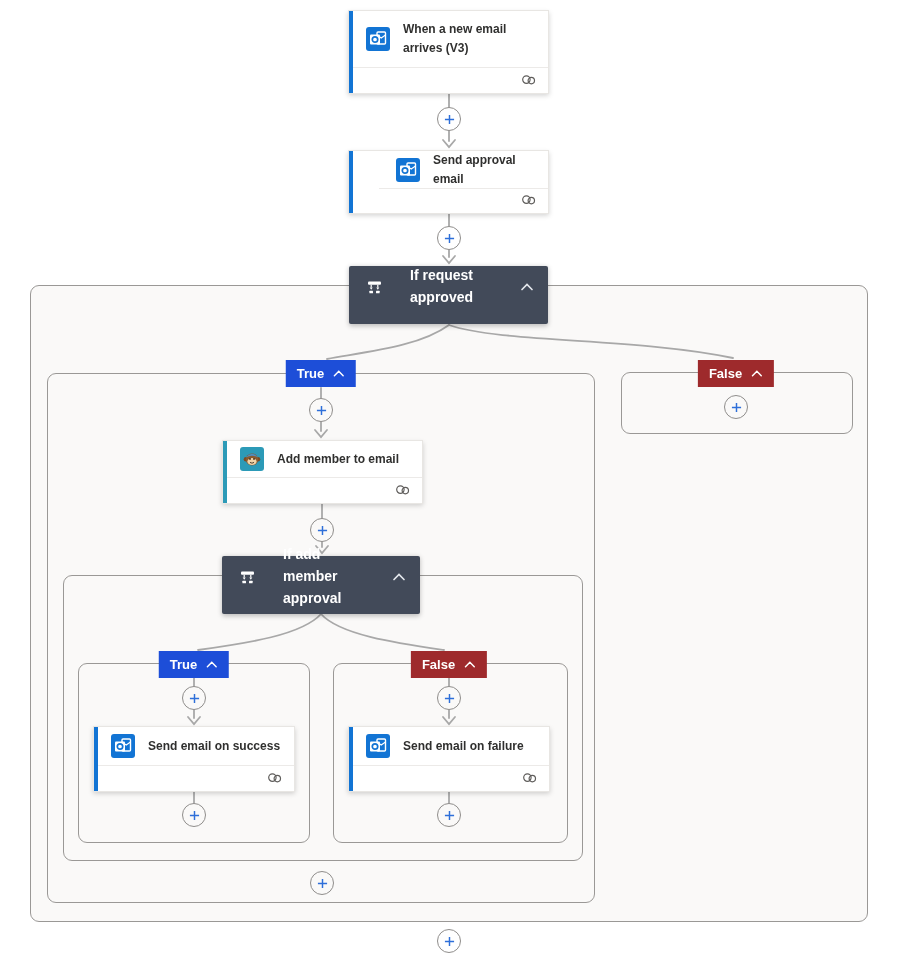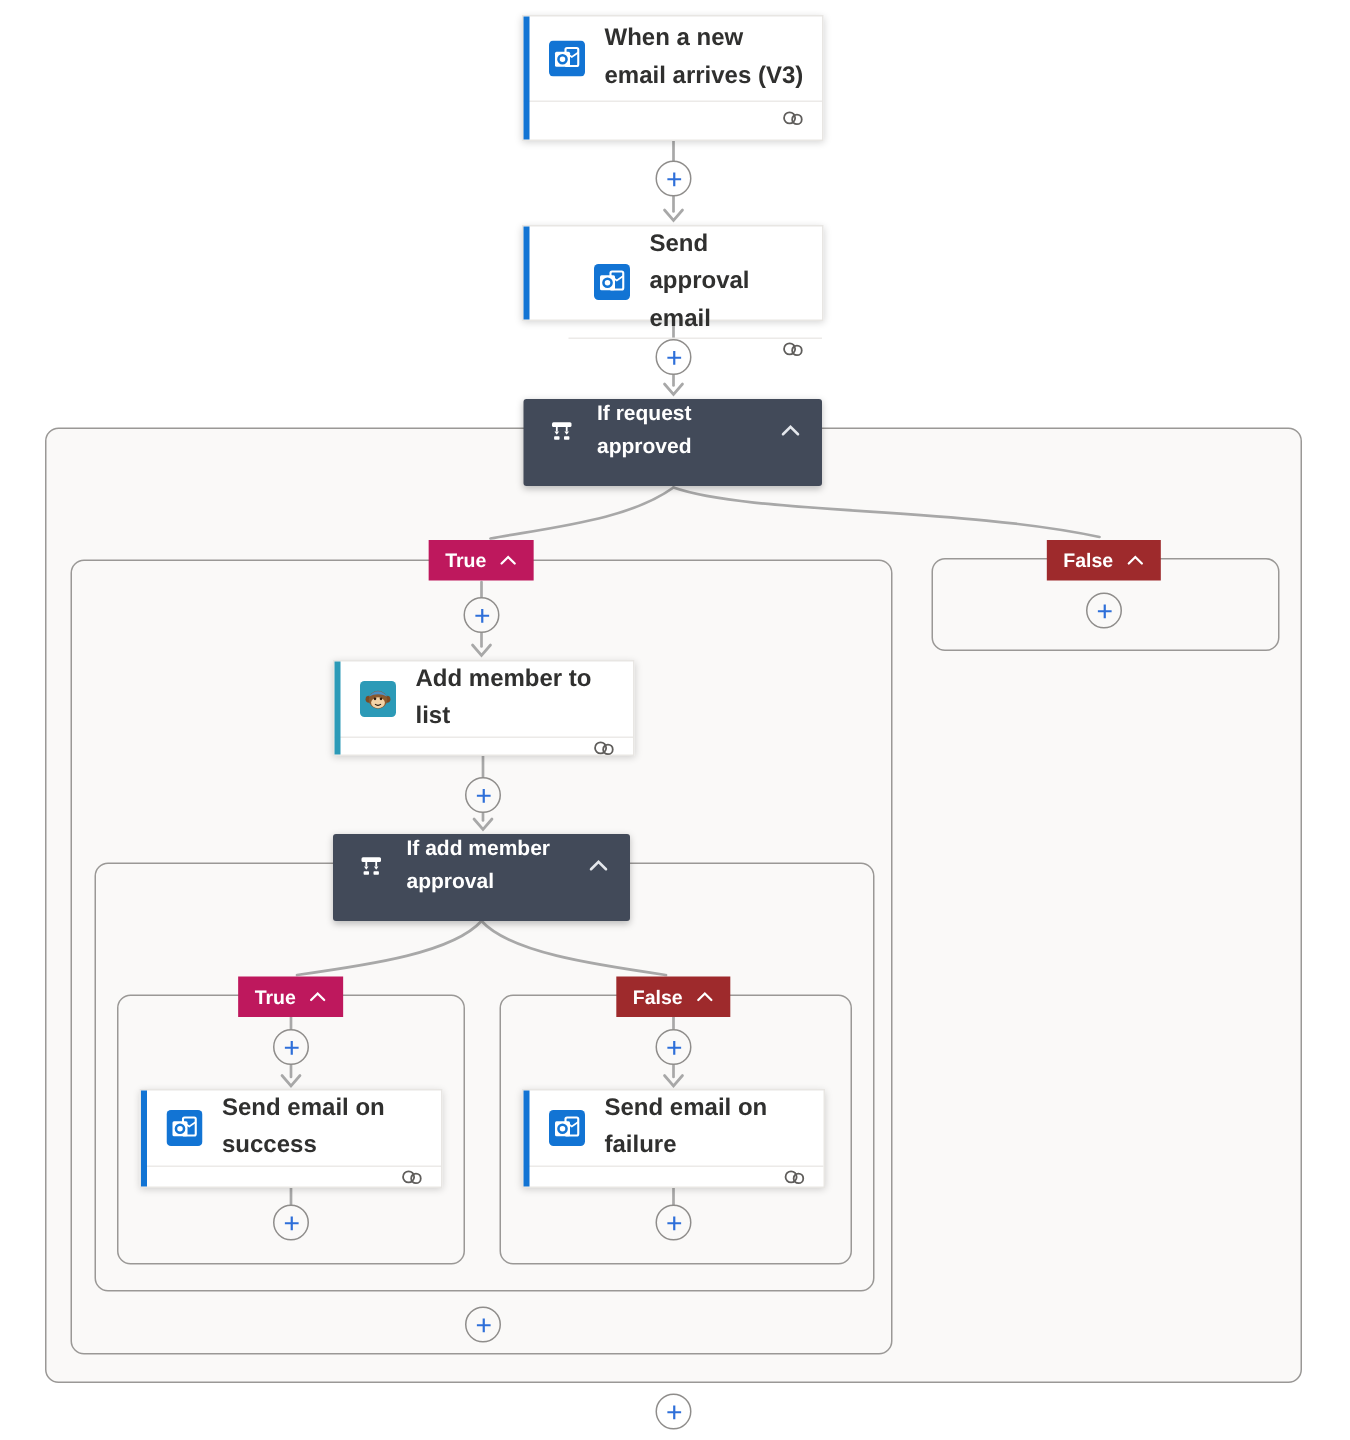--- a/index.html
+++ b/index.html
@@ -7,34 +7,34 @@
           font-family:"Liberation Sans",sans-serif;}
   
   .scope{position:absolute;background:#faf9f8;border:1.5px solid #9a9896;border-radius:9px;box-sizing:border-box;}
   
   .connectors{position:absolute;left:0;top:0;pointer-events:none;}
   
   .card{position:absolute;background:#fff;border:1px solid #e8e6e3;box-shadow:0 1.5px 5px rgba(0,0,0,.18);
         display:flex;flex-direction:column;box-sizing:border-box;}
   .accent{position:absolute;left:0;top:0;bottom:0;width:4px;}
   .card-main{flex:1;display:flex;align-items:center;padding-left:17px;gap:13px;}
-  .card-title{font-size:16px;font-weight:bold;color:#30302f;line-height:1.55;padding-right:8px;}
+  .card-title{font-size:12px;font-weight:bold;color:#30302f;line-height:1.55;padding-right:8px;}
   .card-footer{height:25px;border-top:1px solid #eceae8;display:flex;align-items:center;
                justify-content:flex-end;padding-right:11px;}
   .app-icon{width:24px;height:24px;flex-shrink:0;display:flex;}
   
   .cond-card{position:absolute;background:#424a59;color:#fff;border-radius:2px;
-             display:flex;align-items:center;gap:14px;padding:0 12px 16px 16px;
+             display:flex;align-items:center;gap:26px;padding:0 12px 16px 16px;
              box-shadow:0 1.5px 5px rgba(0,0,0,.25);box-sizing:border-box;}
   .cond-title{flex:1;font-size:14px;font-weight:bold;line-height:1.55;color:#fff;}
   .cond-chevron{color:#e4e7ec;display:flex;cursor:pointer;padding:2px;}
   
   .blabel{position:absolute;transform:translateX(-50%);height:27px;display:flex;align-items:center;
           gap:9px;padding:0 11px;color:#fff;font-size:13px;font-weight:bold;cursor:pointer;box-sizing:border-box;}
-  .blabel.green{background:#be185d;}
+  .blabel.green{background:#1d4ed8;}
   .blabel.red{background:#9e2a2c;justify-content:center;}
   .blabel .chev{display:flex;color:#fff;}
   
   .plus{position:absolute;width:24px;height:24px;border-radius:50%;border:1px solid #8f8d8b;
         background:#fff;display:flex;align-items:center;justify-content:center;
         transform:translate(-50%,-50%);cursor:pointer;box-sizing:border-box;}
   .plus.scoped{background:#faf9f8;}
 </style>
 </head>
 <body>
@@ -170,21 +170,21 @@
             <circle cx="6" cy="12.2" r="2.3" fill="#7c4a23"></circle>
             <circle cx="18" cy="12.2" r="2.3" fill="#7c4a23"></circle>
             <ellipse cx="12" cy="12.5" rx="6.2" ry="6" fill="#8a5a2e"></ellipse>
             <path d="M5.8 10.5 Q12 3.2 18.2 10.5 Q12 7.2 5.8 10.5 Z" fill="#4b8fc4"></path>
             <ellipse cx="12" cy="14.5" rx="4.6" ry="3.6" fill="#f2d3a7"></ellipse>
             <circle cx="10" cy="11.9" r="0.85" fill="#2b1a0e"></circle>
             <circle cx="14" cy="11.9" r="0.85" fill="#2b1a0e"></circle>
             <path d="M10 15.4 Q12 17 14 15.4" stroke="#2b1a0e" stroke-width="0.8" fill="none"></path>
           </svg>
       </span>
-      <span class="card-title">Add member to list</span>
+      <span class="card-title">Add member to email</span>
     </div>
     <div class="card-footer">
       <span>
         <svg width="16" height="12" viewBox="0 0 16 12">
             <circle cx="5.4" cy="5.6" r="3.7" fill="none" stroke="#5f5d5b" stroke-width="1.2"></circle>
             <circle cx="10.3" cy="6.6" r="3.2" fill="none" stroke="#5f5d5b" stroke-width="1.2"></circle>
           </svg>
       </span>
     </div>
   </div>

